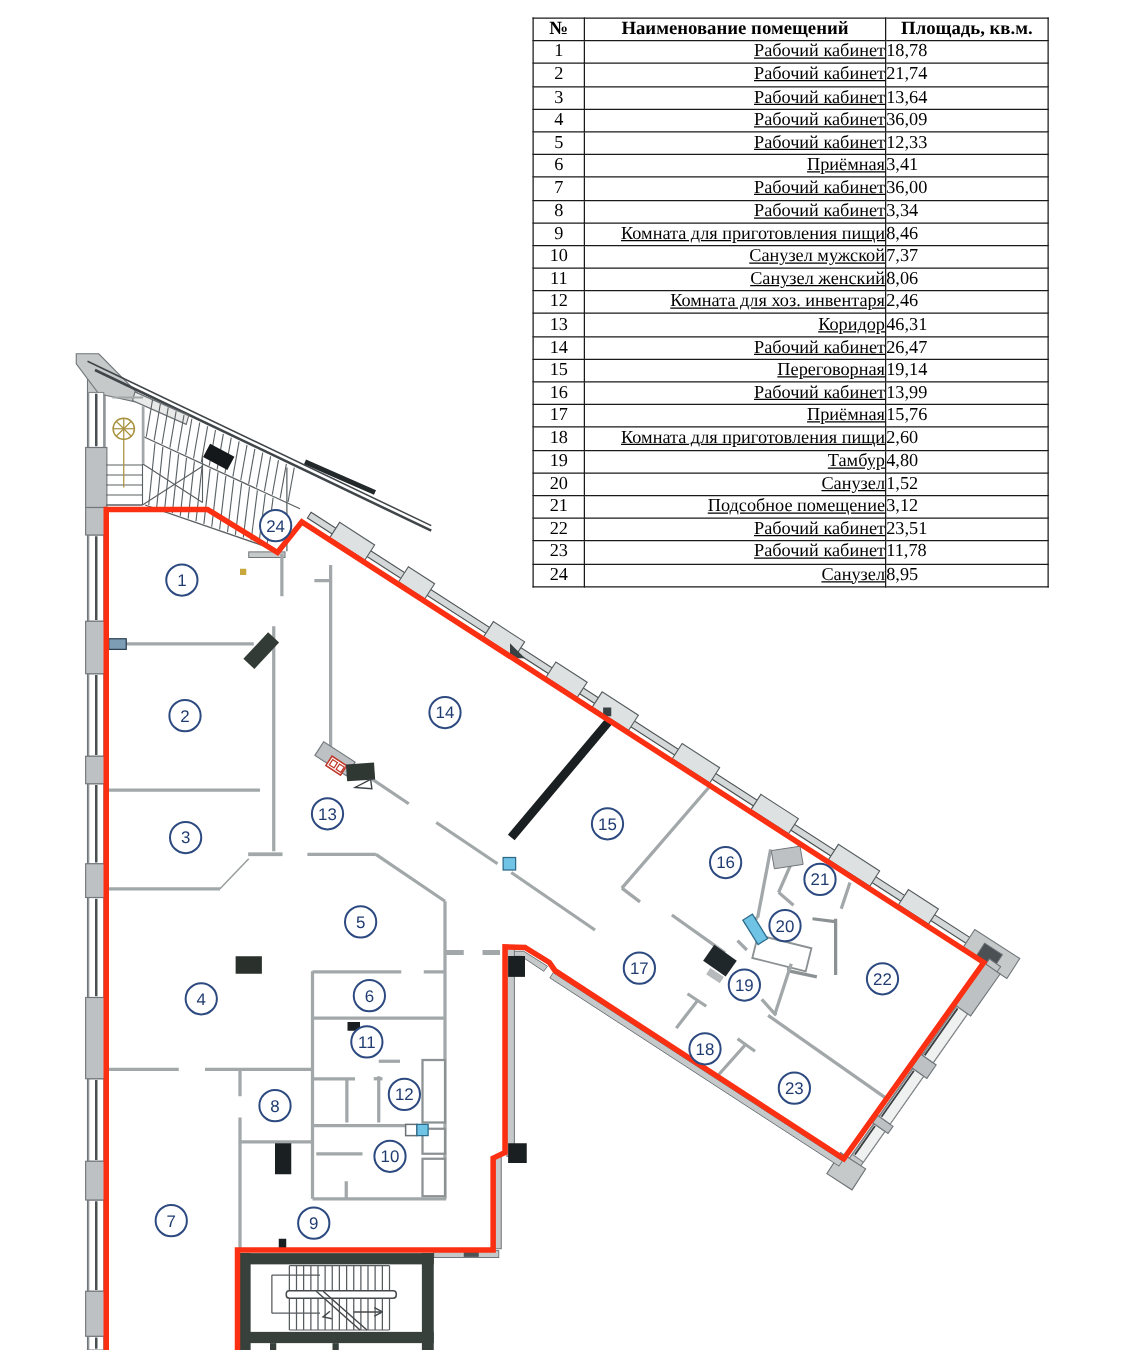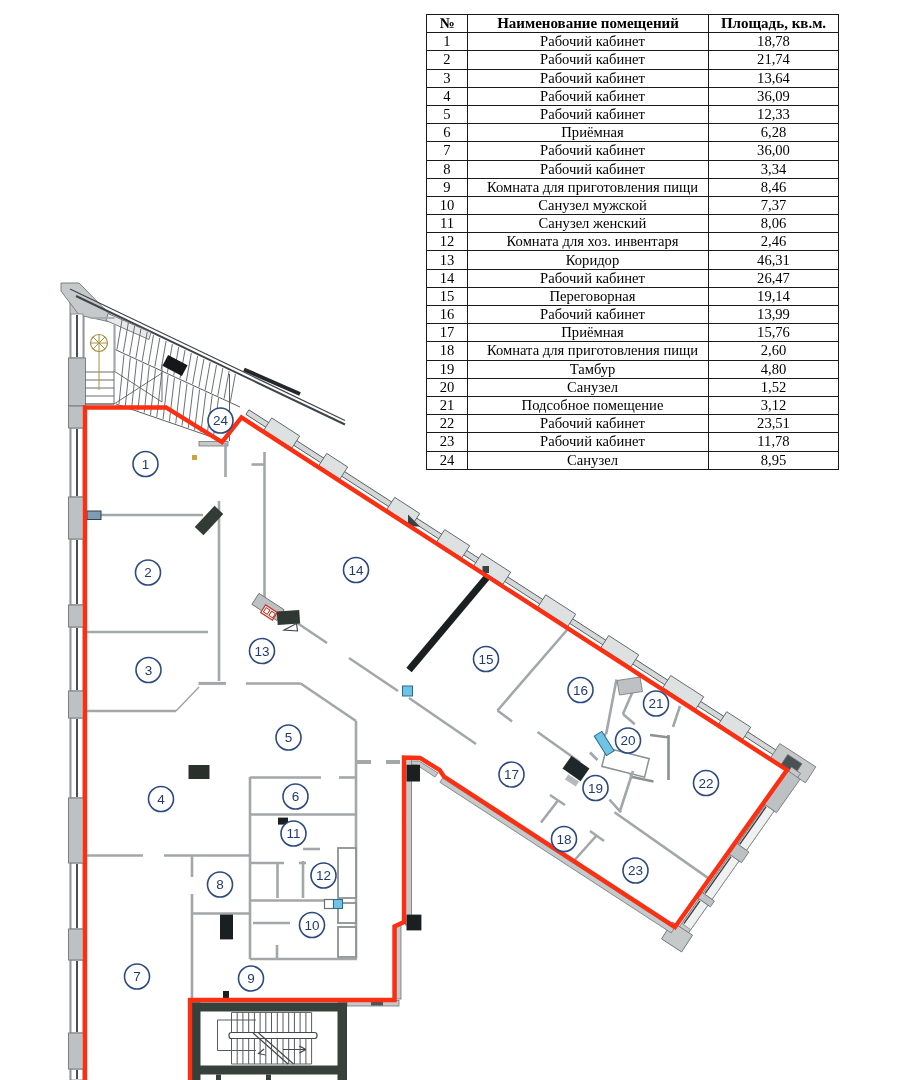--- a/index.html
+++ b/index.html
@@ -3,22 +3,22 @@
 <style>
 html,body{margin:0;padding:0;background:#ffffff;width:898px;height:1080px;overflow:hidden;}
 #page{position:relative;width:898px;height:1080px;background:#ffffff;}
 #areas{position:absolute;left:426px;top:14px;border-collapse:collapse;table-layout:fixed;width:412px;
  font-family:"Liberation Serif",serif;font-size:14.6px;color:#000;}
 #areas th,#areas td{border:1.3px solid #1a1a1a;padding:0;height:17.2px;line-height:15px;
  overflow:hidden;white-space:nowrap;}
 #areas th{font-weight:bold;text-align:center;font-size:15px;}
 .c1{text-align:center;}
 .c2{text-align:center;}
-.c2n{text-align:center;padding-left:9px!important;}
-.c3{text-align:center;}
+.c2n{text-align:right;padding-left:9px!important;text-decoration:underline;}
+.c3{}
 .b{font-weight:bold;}
 svg{position:absolute;left:0;top:0;}
 </style></head>
 <body>
 <div id="page">
 
 <table id="areas">
 <colgroup>
         <col style="width:41px">
         <col style="width:241px">
@@ -51,21 +51,21 @@
           <td class="c3">36,09</td>
         </tr>
 <tr>
           <td class="c1">5</td>
           <td class="c2n">Рабочий кабинет</td>
           <td class="c3">12,33</td>
         </tr>
 <tr>
           <td class="c1">6</td>
           <td class="c2n">Приёмная</td>
-          <td class="c3">6,28</td>
+          <td class="c3">3,41</td>
         </tr>
 <tr>
           <td class="c1">7</td>
           <td class="c2n">Рабочий кабинет</td>
           <td class="c3">36,00</td>
         </tr>
 <tr>
           <td class="c1">8</td>
           <td class="c2n">Рабочий кабинет</td>
           <td class="c3">3,34</td>

